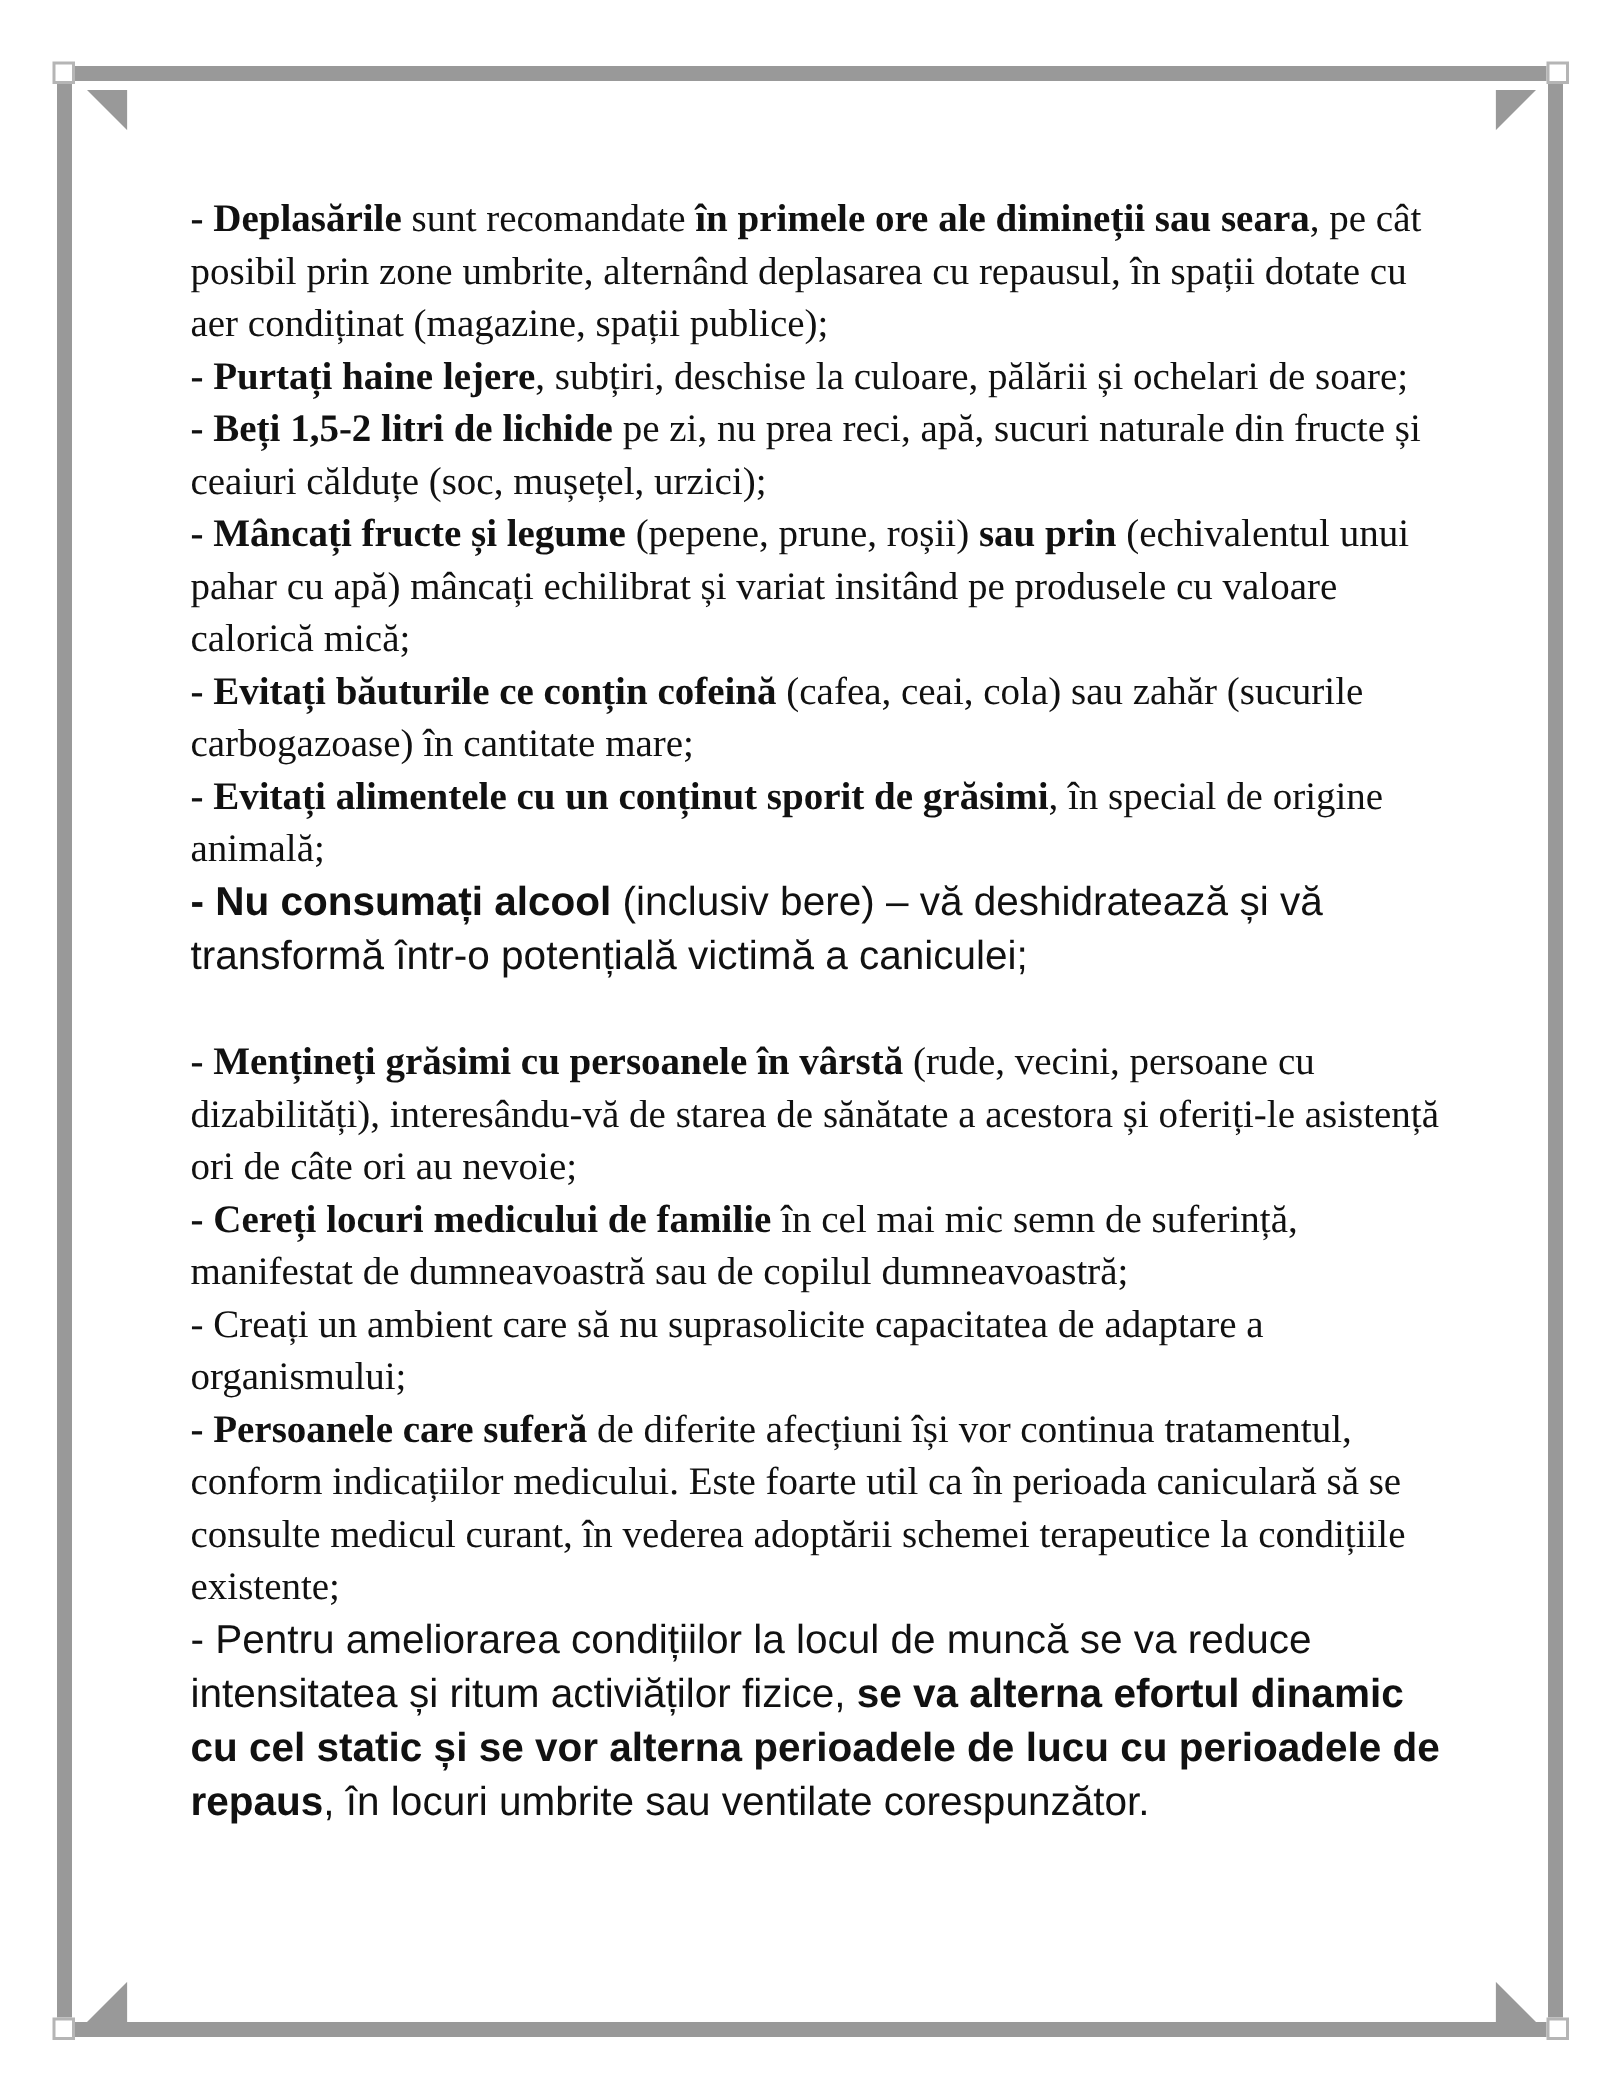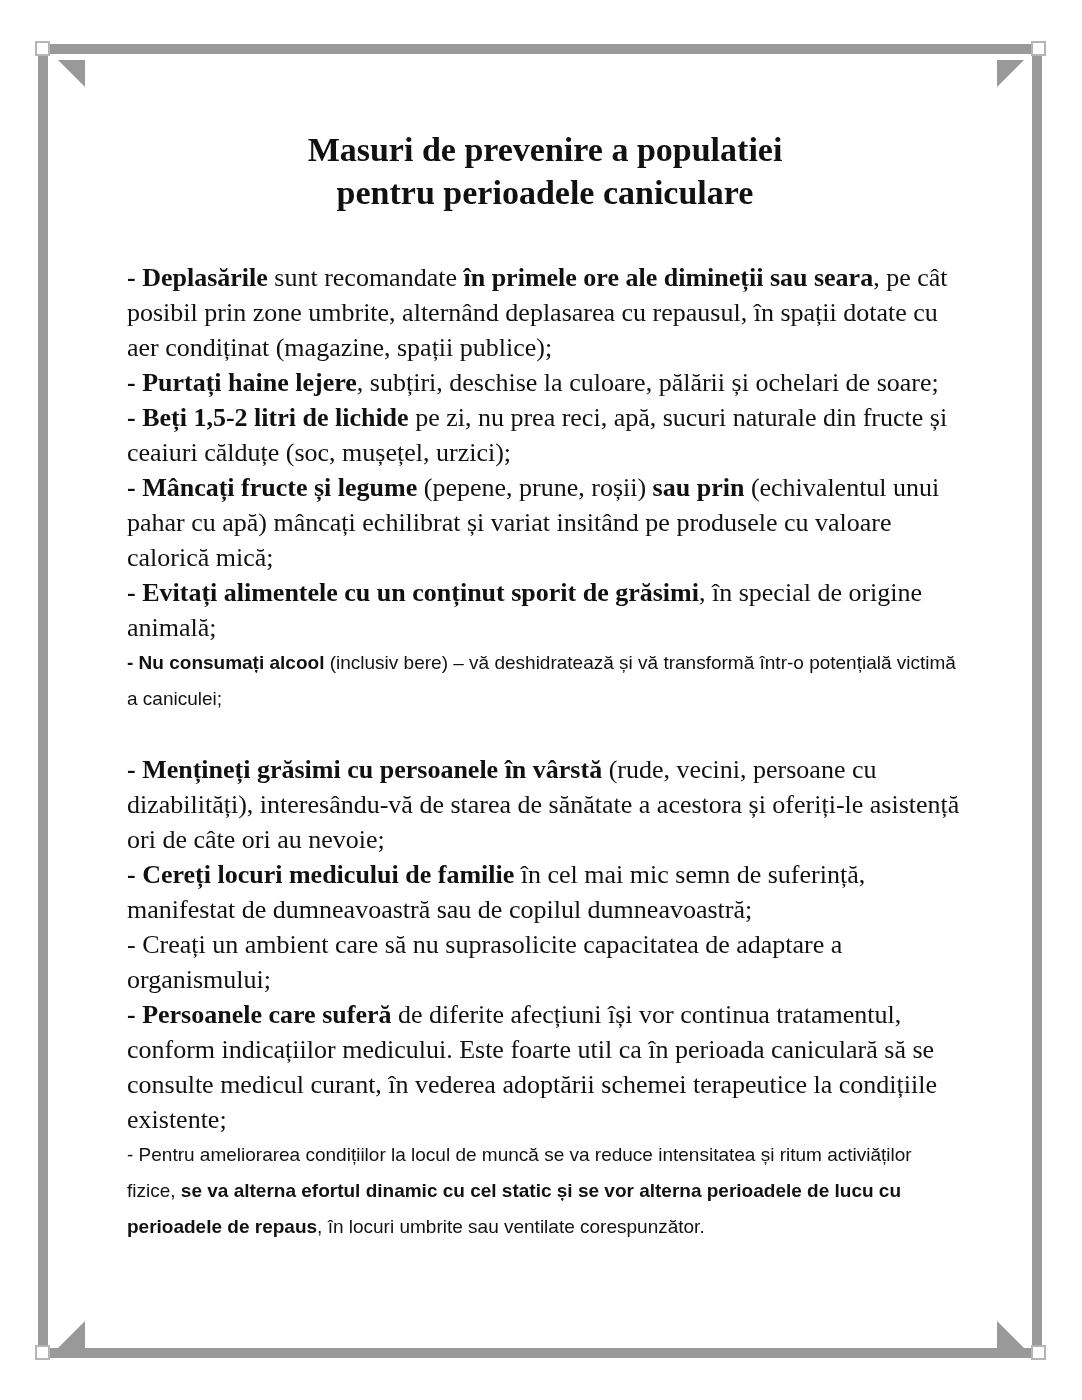--- a/index.html
+++ b/index.html
@@ -63,21 +63,21 @@
     margin: 0 0 46px 0;
   }
   .paragraphs p {
     margin: 0;
     font-size: 26px;
     line-height: 35px;
     text-align: left;
   }
   .paragraphs p.sans {
     font-family: "Liberation Sans", "DejaVu Sans", sans-serif;
-    font-size: 19px;
+    font-size: 27px;
     line-height: 36px;
   }
   .paragraphs p.gap-after {
     margin-bottom: 35px;
   }
   .paragraphs b { font-weight: bold; }
 </style>
 </head>
 <body>
 
@@ -85,26 +85,26 @@
 <div class="corner-square cs-tl"></div>
 <div class="corner-square cs-tr"></div>
 <div class="corner-square cs-bl"></div>
 <div class="corner-square cs-br"></div>
 <div class="corner-triangle ct-tl"></div>
 <div class="corner-triangle ct-tr"></div>
 <div class="corner-triangle ct-bl"></div>
 <div class="corner-triangle ct-br"></div>
 
 <div class="content">
-  <h1 class="doc-title" id="doc-title"><span>Masuri de prevenire a populatiei</span><br><span>pentru perioadele caniculare</span></h1>
   <div class="paragraphs" id="paragraphs">
       <p><b>- Deplasările</b><span> sunt recomandate </span><b>în primele ore ale dimineții sau seara</b><span>, pe cât posibil prin zone umbrite, alternând deplasarea cu repausul, în spații dotate cu aer condiținat (magazine, spații publice);</span></p>
       <p><b>- Purtați haine lejere</b><span>, subțiri, deschise la culoare, pălării și ochelari de soare;</span></p>
       <p><b>- Beți 1,5-2 litri de lichide</b><span> pe zi, nu prea reci, apă, sucuri naturale din fructe și ceaiuri călduțe (soc, mușețel, urzici);</span></p>
       <p><b>- Mâncați fructe și legume</b><span> (pepene, prune, roșii) </span><b>sau prin</b><span> (echivalentul unui pahar cu apă) mâncați echilibrat și variat insitând pe produsele cu valoare calorică mică;</span></p>
+      <p><b>- Evitați băuturile ce conțin cofeină</b><span> (cafea, ceai, cola) sau zahăr (sucurile carbogazoase) în cantitate mare;</span></p>
       <p><b>- Evitați alimentele cu un conținut sporit de grăsimi</b><span>, în special de origine animală;</span></p>
       <p class="sans gap-after"><b>- Nu consumați alcool</b><span> (inclusiv bere) – vă deshidratează și vă transformă într-o potențială victimă a caniculei;</span></p>
       <p><b>- Mențineți grăsimi cu persoanele în vârstă</b><span> (rude, vecini, persoane cu dizabilități), interesându-vă de starea de sănătate a acestora și oferiți-le asistență ori de câte ori au nevoie;</span></p>
       <p><b>- Cereți locuri medicului de familie</b><span> în cel mai mic semn de suferință, manifestat de dumneavoastră sau de copilul dumneavoastră;</span></p>
       <p><span>- Creați un ambient care să nu suprasolicite capacitatea de adaptare a organismului;</span></p>
       <p><b>- Persoanele care suferă</b><span> de diferite afecțiuni își vor continua tratamentul, conform indicațiilor medicului. Este foarte util ca în perioada caniculară să se consulte medicul curant, în vederea adoptării schemei terapeutice la condițiile existente;</span></p>
       <p class="sans"><span>- Pentru ameliorarea condițiilor la locul de muncă se va reduce intensitatea și ritum activiăților fizice, </span><b>se va alterna efortul dinamic cu cel static și se vor alterna perioadele de lucu cu perioadele de repaus</b><span>, în locuri umbrite sau ventilate corespunzător.</span></p>
     </div>
 </div>
 

